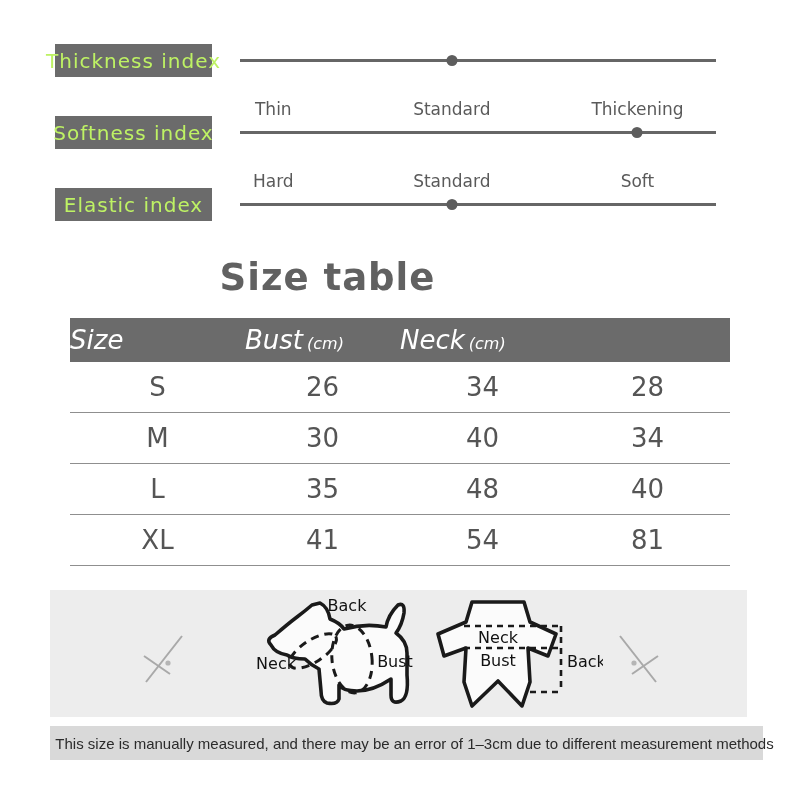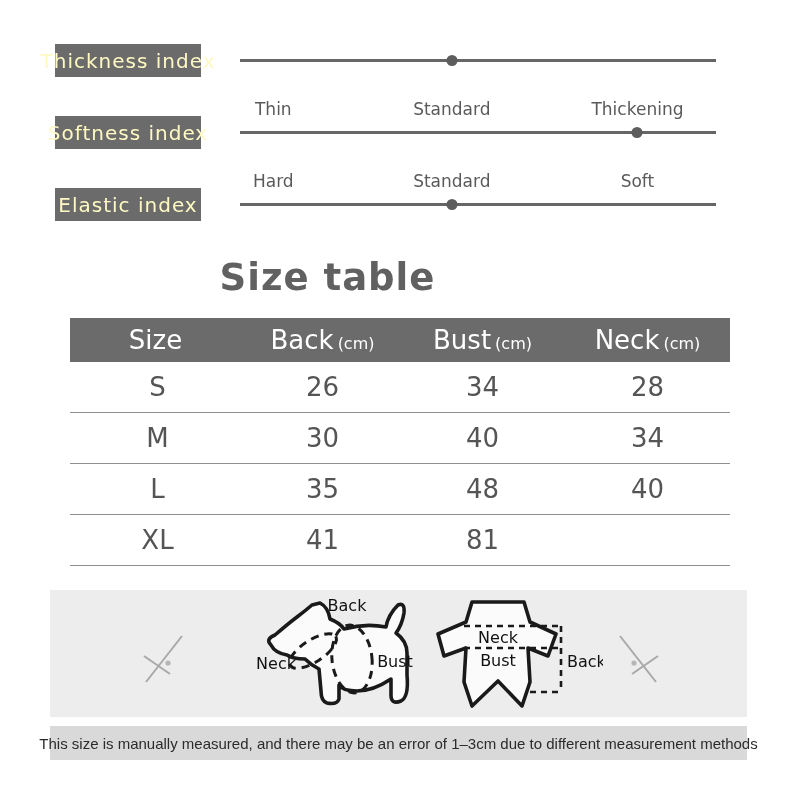--- a/index.html
+++ b/index.html
@@ -3,22 +3,22 @@
 <meta charset="utf-8">
 <style>
   html,body{margin:0;padding:0;}
   body{
     width:800px;height:800px;position:relative;background:#ffffff;
     font-family:"DejaVu Sans", sans-serif;overflow:hidden;
   }
   
   .index-row{position:absolute;left:0;width:800px;height:60px;}
   .idx-label{
-    position:absolute;left:55px;top:0;width:146px;height:33px;
-    background:#6b6b6b;color:#fef9c3;font-size:20px;letter-spacing:1px;
+    position:absolute;left:55px;top:0;width:157px;height:33px;
+    background:#6b6b6b;color:#bef264;font-size:20px;letter-spacing:1px;
     display:flex;align-items:center;justify-content:center;white-space:nowrap;
   }
   .slider{position:absolute;left:240px;top:15px;width:476px;height:3px;background:#666666;}
   .slider-dot{
     position:absolute;top:-4px;width:11px;height:11px;border-radius:50%;
     background:#5d5d5d;transform:translateX(-50%);left:50%;
   }
   .opts{position:absolute;left:240px;top:25px;width:476px;height:24px;}
   .opt{
     position:absolute;transform:translateX(-50%);white-space:nowrap;
@@ -30,42 +30,42 @@
   
   .table-title{
     position:absolute;left:0;top:256px;width:655px;text-align:center;
     font-size:37px;font-weight:bold;color:#616161;letter-spacing:1px;
   }
   .size-table{position:absolute;left:70px;top:318px;width:660px;}
   .thead{
     height:44px;background:#6b6b6b;display:grid;
     grid-template-columns:175px 155px 165px 165px;align-items:center;
   }
-  .th{color:#ffffff;font-size:26px;text-align:center;white-space:nowrap;}
+  .th{color:#ffffff;font-size:26px;white-space:nowrap;font-style:italic;}
   .th .unit{font-size:16px;margin-left:4px;}
   .trow{
     height:50px;display:grid;grid-template-columns:175px 155px 165px 165px;
     align-items:center;border-bottom:1px solid #8f8f8f;
   }
   .td{font-size:26px;color:#555555;text-align:center;}
   
   .guide-panel{
     position:absolute;left:50px;top:590px;width:697px;height:127px;
     background:#ededed;
   }
   .x-mark{position:absolute;top:42px;width:54px;height:54px;}
   .x-left{left:88px;}
   .x-right{left:560px;}
   .dog-svg{position:absolute;left:200px;top:3px;}
   .garment-svg{position:absolute;left:378px;top:6px;}
   .svg-label{font-family:"DejaVu Sans", sans-serif;font-size:16px;fill:#111111;}
   
   .note-bar{
     position:absolute;left:50px;top:726px;width:697px;height:34px;
-    background:#d9d9d9;display:flex;align-items:center;justify-content:center;
+    background:#d9d9d9;display:flex;align-items:center;justify-content:center;padding-left:16px;
   }
   .note-text{
     font-family:"Liberation Sans", sans-serif;font-size:15px;color:#2b2b2b;
     white-space:nowrap;
   }
 </style>
 </head>
 <body>
 
 <div class="index-row" style="top:44px">
@@ -97,21 +97,20 @@
   <div class="slider">
     <div class="slider-dot" style="left: 44.5%;"></div>
   </div>
 </div>
 
 <div class="table-title">Size table</div>
 
 <div class="size-table">
   <div class="thead">
     <div class="th"><span>Size</span><span class="unit"></span></div>
-    <div class="th"><span>Back</span><span class="unit">(cm)</span></div>
     <div class="th"><span>Bust</span><span class="unit">(cm)</span></div>
     <div class="th"><span>Neck</span><span class="unit">(cm)</span></div>
   </div>
   <div class="trow">
     <div class="td">S</div>
     <div class="td">26</div>
     <div class="td">34</div>
     <div class="td">28</div>
   </div>
   <div class="trow">
@@ -122,20 +121,21 @@
   </div>
   <div class="trow">
     <div class="td">L</div>
     <div class="td">35</div>
     <div class="td">48</div>
     <div class="td">40</div>
   </div>
   <div class="trow">
     <div class="td">XL</div>
     <div class="td">41</div>
+    <div class="td">54</div>
     <div class="td">81</div>
   </div>
 </div>
 
 <div class="guide-panel">
 
   <svg class="x-mark x-left" viewBox="0 0 54 54">
     <line x1="44" y1="4" x2="8" y2="50" stroke="#a9a9a9" stroke-width="2"></line>
     <line x1="6" y1="24" x2="32" y2="42" stroke="#a9a9a9" stroke-width="2"></line>
     <circle cx="30" cy="31" r="2.6" fill="#b5b5b5"></circle>

